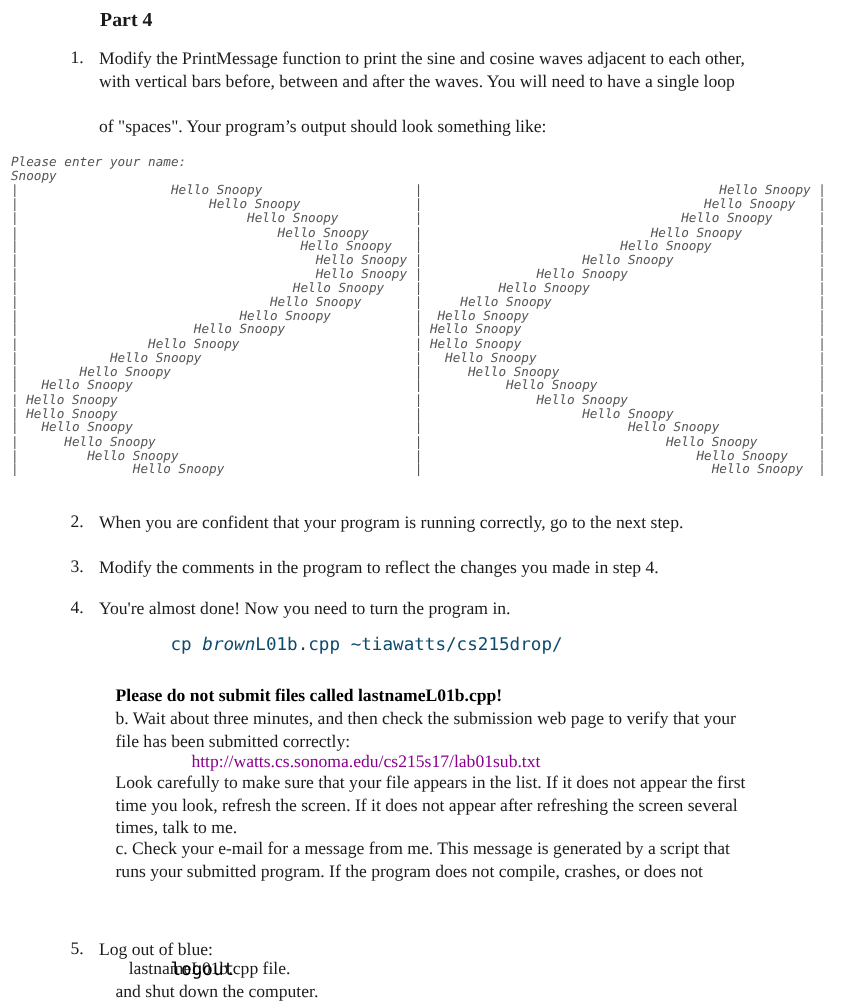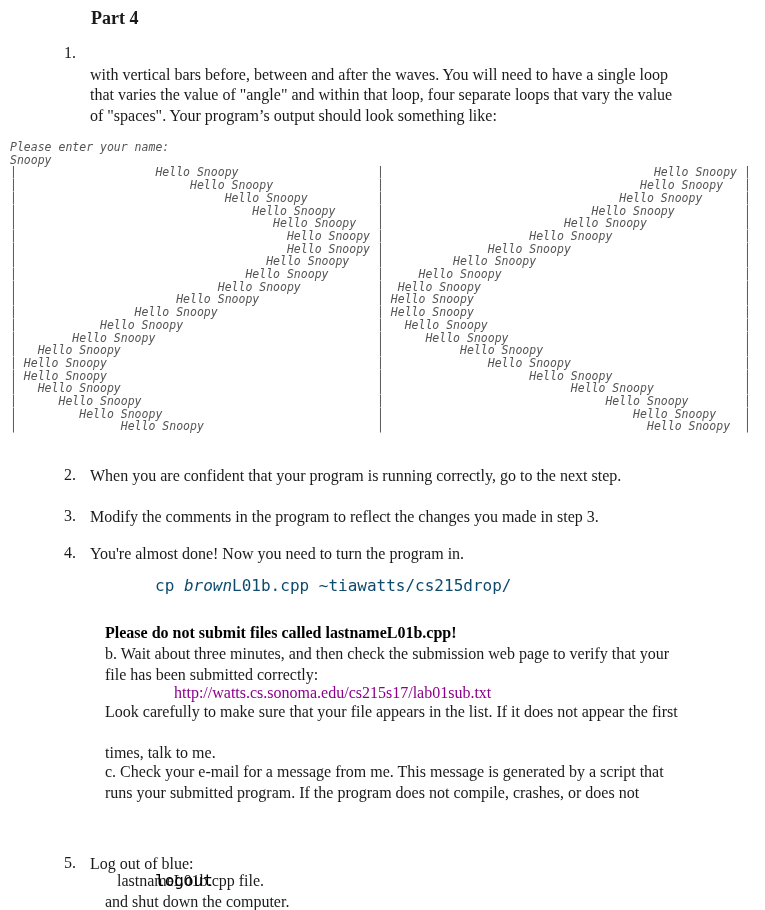--- a/index.html
+++ b/index.html
@@ -16,22 +16,22 @@
         font-family:"DejaVu Sans Mono",monospace;font-size:11.5px;line-height:12.7px;font-style:italic;}
 </style>
 </head>
 <body>
 
 <div id="page" style="color: rgb(26, 26, 26);">
 
   <div class="ln title" style="left:91px;top:8px;">Part 4</div>
 
   <div class="num" style="left:64px;top:44px;">1.</div>
+  <div class="ln" style="left:90px;top:44px;">Modify the PrintMessage function to print the sine and cosine waves adjacent to each other,</div>
   <div class="ln" style="left:90px;top:64.5px;">with vertical bars before, between and after the waves. You will need to have a single loop</div>
-  <div class="ln" style="left:90px;top:85px;">that varies the value of "angle" and within that loop, four separate loops that vary the value</div>
   <div class="ln" style="left:90px;top:105.5px;">of "spaces". Your program’s output should look something like:</div>
 
   <div id="console-output" style="color: rgb(84, 84, 84);">Please enter your name:
 Snoopy
 |                    Hello Snoopy                    |                                       Hello Snoopy |
 |                         Hello Snoopy               |                                     Hello Snoopy   |
 |                              Hello Snoopy          |                                  Hello Snoopy      |
 |                                  Hello Snoopy      |                              Hello Snoopy          |
 |                                     Hello Snoopy   |                          Hello Snoopy              |
 |                                       Hello Snoopy |                     Hello Snoopy                   |
@@ -48,36 +48,37 @@
 | Hello Snoopy                                       |                     Hello Snoopy                   |
 |   Hello Snoopy                                     |                           Hello Snoopy             |
 |      Hello Snoopy                                  |                                Hello Snoopy        |
 |         Hello Snoopy                               |                                    Hello Snoopy    |
 |               Hello Snoopy                         |                                      Hello Snoopy  |</div>
 
   <div class="num" style="left:64px;top:466px;">2.</div>
   <div class="ln" style="left:90px;top:466px;">When you are confident that your program is running correctly, go to the next step.</div>
 
   <div class="num" style="left:64px;top:507px;">3.</div>
-  <div class="ln" style="left:90px;top:507px;">Modify the comments in the program to reflect the changes you made in step 3.</div>
+  <div class="ln" style="left:90px;top:507px;">Modify the comments in the program to reflect the changes you made in step 4.</div>
 
   <div class="num" style="left:64px;top:544px;">4.</div>
   <div class="ln" style="left:90px;top:544px;">You're almost done! Now you need to turn the program in.</div>
 
 
   <div class="ln mono console-colored" style="left: 155px; top: 576px; color: #0c4a6e;"><span>cp </span><span class="it">brown</span><span>L01b.cpp ~tiawatts/cs215drop/</span></div>
 
   <div class="ln warning" style="left:105px;top:623px;">Please do not submit files called lastnameL01b.cpp!</div>
 
   <div class="ln" style="left:105px;top:644px;">b. Wait about three minutes, and then check the submission web page to verify that your</div>
   <div class="ln" style="left:105px;top:665px;">file has been submitted correctly:</div>
 
   <div class="ln link" style="left: 174px; top: 683px; color: rgb(139, 0, 139);">http://watts.cs.sonoma.edu/cs215s17/lab01sub.txt</div>
 
   <div class="ln" style="left:105px;top:702px;">Look carefully to make sure that your file appears in the list. If it does not appear the first</div>
+  <div class="ln" style="left:105px;top:722.5px;">time you look, refresh the screen. If it does not appear after refreshing the screen several</div>
   <div class="ln" style="left:105px;top:743px;">times, talk to me.</div>
 
   <div class="ln" style="left:105px;top:782.5px;">runs your submitted program. If the program does not compile, crashes, or does not</div>
   <div class="ln" style="left:105px;top:762px;">c. Check your e-mail for a message from me. This message is generated by a script that</div>
   <div class="ln" style="left:117px;top:823px;margin-top:48px;">lastnameL01b.cpp file.</div>
 
   <div class="num" style="left:64px;top:854px;">5.</div>
   <div class="ln" style="left:90px;top:854px;">Log out of blue:</div>
   <div class="ln mono console-colored" style="left: 155px; top: 871px; color: #000000;">logout</div>
   <div class="ln" style="left:105px;top:892px;">and shut down the computer.</div>

